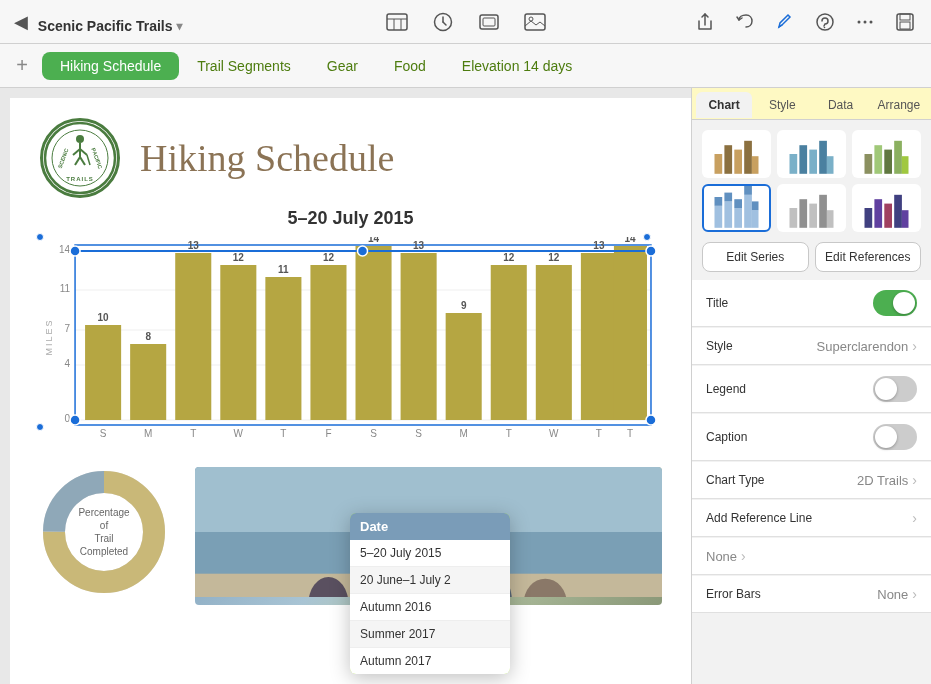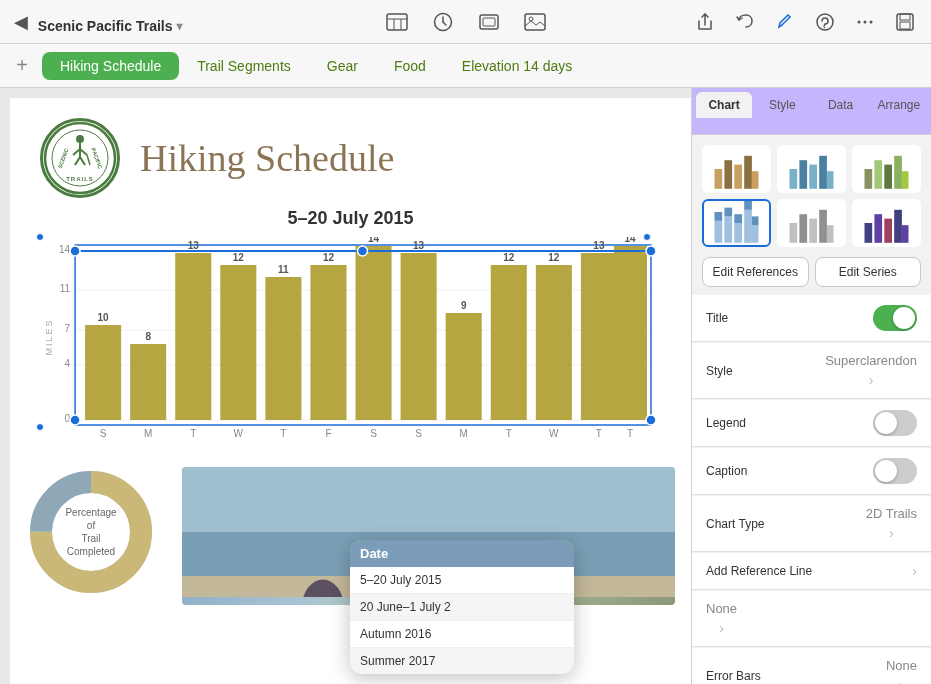--- a/index.html
+++ b/index.html
@@ -84,61 +84,61 @@
 
     
     .chart-container {
       margin: 0 30px;
       position: relative;
     }
     .chart-title { text-align: center; font-size: 18px; font-weight: 600; color: #333; margin-bottom: 8px; }
     .chart-wrap { position: relative; height: 220px; }
 
     
-    .slide-bottom { display: flex; gap: 16px; padding: 10px 16px; }
+    .slide-bottom { display: flex; gap: 16px; padding: 10px 29px; }
     .donut-section { width: 140px; }
     .photo-section { flex: 1; background: #ccc; border-radius: 4px; overflow: hidden; min-height: 130px; }
     .photo-placeholder { width: 100%; height: 100%; background: linear-gradient(135deg, #7a9cb8 0%, #a8c4d4 40%, #b8c8a8 60%, #8a9878 100%); display: flex; align-items: flex-end; justify-content: center; padding-bottom: 8px; }
 
     
     .donut-wrap { position: relative; width: 130px; height: 130px; }
     .donut-label { position: absolute; top: 50%; left: 50%; transform: translate(-50%, -50%); text-align: center; font-size: 10px; color: #666; font-weight: 500; line-height: 1.3; }
 
     
     .date-popup {
       position: absolute;
       bottom: 10px;
       left: 340px;
       background: #bef264;
-      border-radius: 12px;
+      border-radius: 6px;
       box-shadow: 0 4px 20px rgba(0,0,0,0.25);
       overflow: hidden;
-      width: 224px;
+      width: 160px;
       z-index: 10;
     }
     .date-popup-header { background: #7a9cb8; color: white; padding: 6px 10px; font-size: 13px; font-weight: 600; }
     .date-popup-row { padding: 6px 10px; font-size: 12px; color: #333; border-bottom: 1px solid #eee; background: white; }
     .date-popup-row:last-child { border-bottom: none; }
     .date-popup-row:nth-child(odd) { background: #f5f5f5; }
 
     
     .right-panel {
       width: 240px;
       background: #f2f2f2;
       border-left: 1px solid #d0d0d0;
       display: flex;
       flex-direction: column;
     }
 
     
     .panel-tabs {
       display: flex;
-      background: #c4b5fd;
+      background: #fef9c3;
       border-bottom: 1px solid #d0d0d0;
-      padding: 4px 4px 16px;
+      padding: 4px 4px 1px;
       gap: 2px;
     }
     .panel-tab {
       flex: 1;
       padding: 6px 4px;
       text-align: center;
       font-size: 12px;
       font-weight: 500;
       color: #555;
       cursor: pointer;
@@ -195,21 +195,21 @@
     .prop-list { padding: 0; }
     .prop-row {
       display: flex;
       align-items: center;
       padding: 10px 14px;
       border-bottom: 1px solid #e0e0e0;
       background: white;
       margin-bottom: 1px;
     }
     .prop-label { font-size: 12px; color: #333; flex: 1; }
-    .prop-value { font-size: 13px; color: #888; display: flex; align-items: center; gap: 4px; flex-direction: column; }
+    .prop-value { font-size: 13px; color: #888; display: flex; align-items: center; gap: 4px; }
     .prop-chevron { color: #bbb; font-size: 14px; }
 
     
     .toggle {
       width: 44px;
       height: 26px;
       border-radius: 13px;
       position: relative;
       cursor: pointer;
     }
@@ -488,20 +488,21 @@
 
         <div style="position:absolute;right:245px;top:490px;font-family:Georgia,serif;font-size:28px;color:#8b7355;opacity:0.7;">Co</div>
       </div>
 
       <div class="date-popup">
         <div class="date-popup-header">Date</div>
         <div class="date-popup-row">5–20 July 2015</div>
         <div class="date-popup-row">20 June–1 July 2</div>
         <div class="date-popup-row">Autumn 2016</div>
         <div class="date-popup-row">Summer 2017</div>
+        <div class="date-popup-row">Autumn 2017</div>
       </div>
 
     </div>
   </div>
 
   <div class="right-panel">
 
     <div class="panel-tabs">
       <button class="panel-tab active">Chart</button>
       <button class="panel-tab">Style</button>
@@ -567,22 +568,22 @@
           <rect x="2" y="20" width="7" height="18" fill="#404080"></rect>
           <rect x="11" y="12" width="7" height="26" fill="#6040a0"></rect>
           <rect x="20" y="16" width="7" height="22" fill="#a04060"></rect>
           <rect x="29" y="8" width="7" height="30" fill="#404080"></rect>
           <rect x="36" y="22" width="6" height="16" fill="#6040a0"></rect>
         </svg>
       </div>
     </div>
 
     <div class="edit-buttons">
+      <button class="edit-btn">Edit Series</button>
       <button class="edit-btn">Edit References</button>
-      <button class="edit-btn">Edit Series</button>
     </div>
 
     <div class="prop-list">
 
       <div class="prop-row">
         <span class="prop-label">Title</span>
         <div class="toggle on">
           <div class="toggle-knob"></div>
         </div>
       </div>

